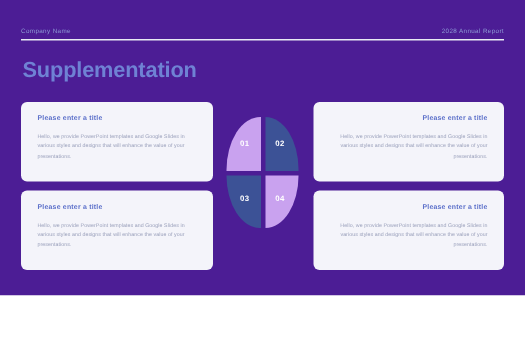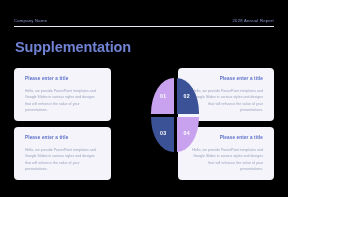--- a/index.html
+++ b/index.html
@@ -11,23 +11,23 @@
   }
 
   body {
     background: #ffffff;
     font-family: "Liberation Sans", sans-serif;
     -webkit-font-smoothing: antialiased;
   }
 
   .slide {
     position: relative;
-    width: 288px;
+    width: 350px;
     height: 197px;
-    background: #000000;
+    background: #4c1d95;
     padding: 0;
   }
 
   
   .topbar {
     position: absolute;
     left: 0; right: 0; top: 14px;
     height: 14px;
     display: flex;
     align-items: center;

